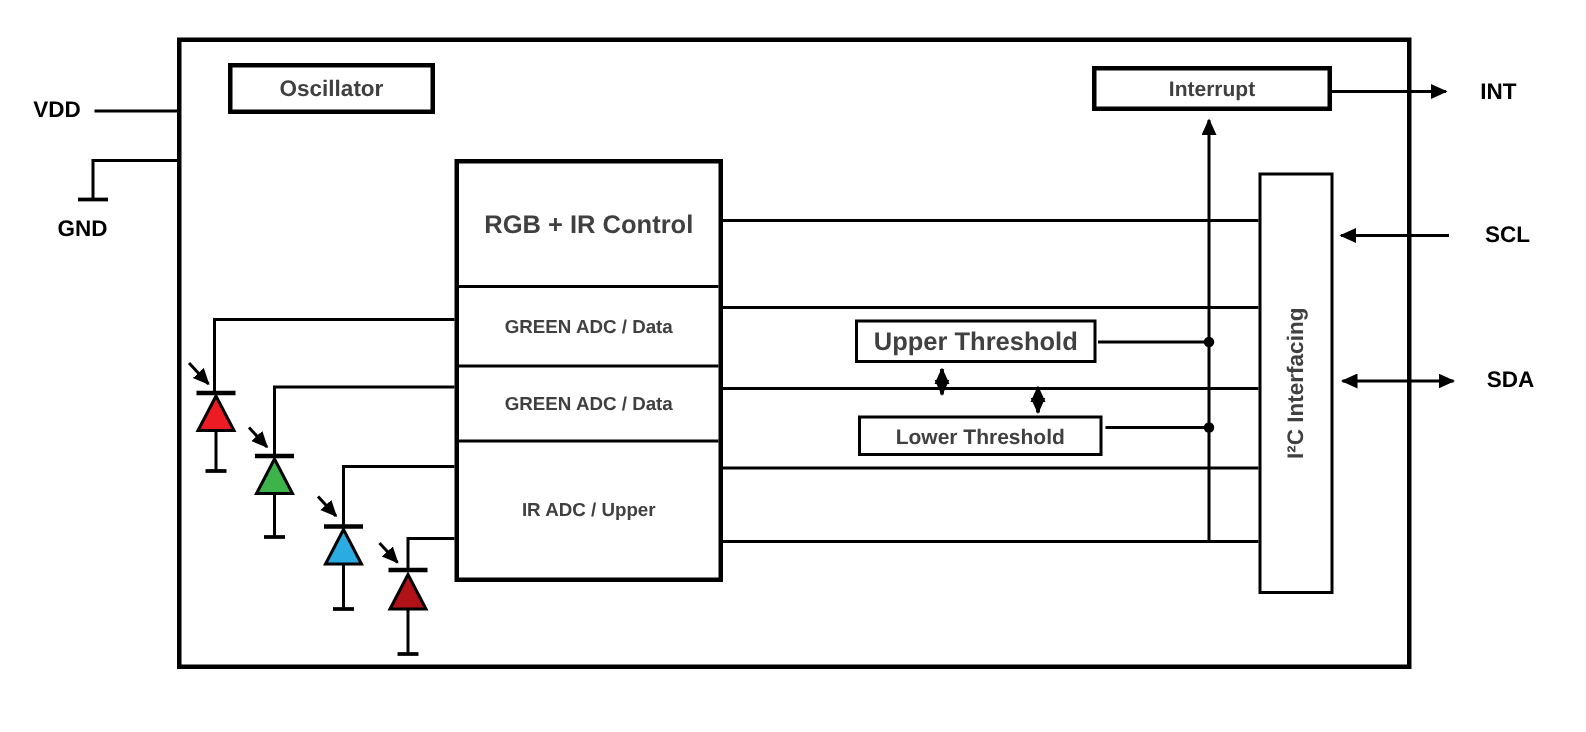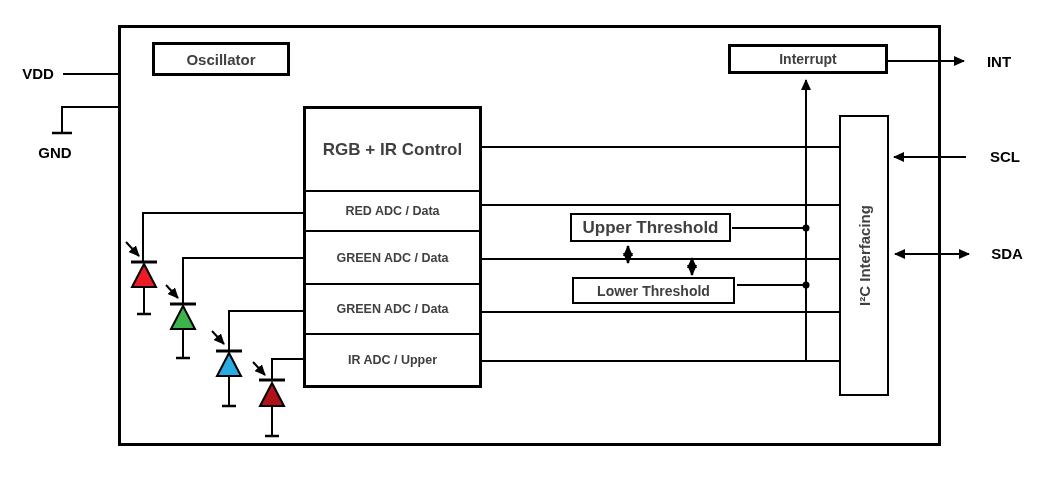--- a/index.html
+++ b/index.html
@@ -198,21 +198,20 @@
   <div class="pin" style="left:978px; top:53px; width:42px;">INT</div>
   <div class="pin" style="left:983px; top:148px; width:44px;">SCL</div>
   <div class="pin" style="left:983px; top:245px; width:48px;">SDA</div>
 
   <div class="box osc">
     <span>Oscillator</span>
   </div>
 
   <div class="box ctrl">
     <div class="row row-title">RGB + IR Control</div>
-    <div class="row row-adc r1">RED ADC / Data</div>
     <div class="row row-adc r2">GREEN ADC / Data</div>
     <div class="row row-adc r3">GREEN ADC / Data</div>
     <div class="row row-adc r4">IR ADC / Upper</div>
   </div>
 
   <div class="box upper">
     <span>Upper Threshold</span>
   </div>
 
   <div class="box lower">

